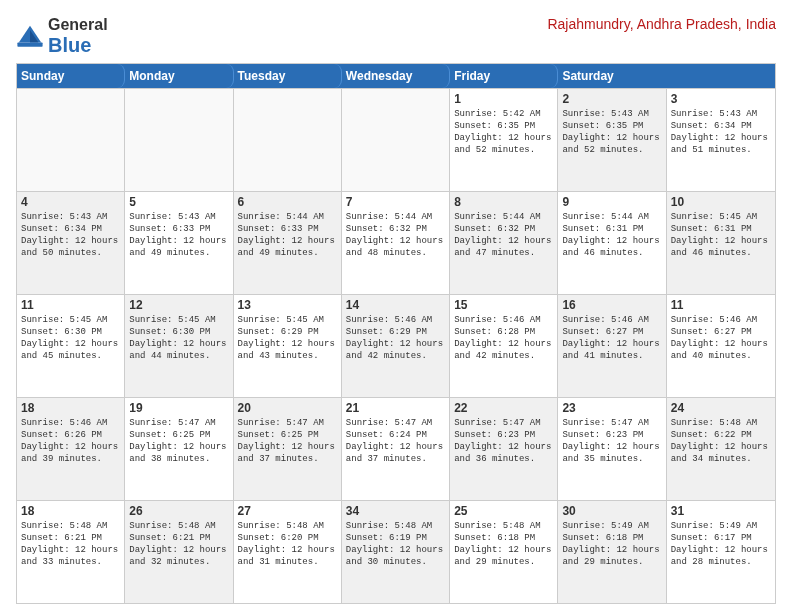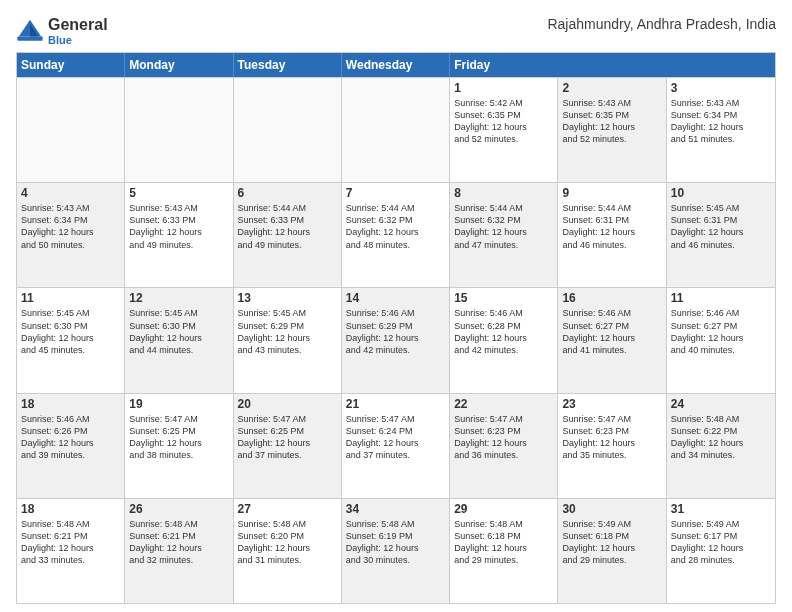--- a/index.html
+++ b/index.html
@@ -36,40 +36,41 @@
       text-align: right;
     }
     .month-year {
       font-size: 32px;
       font-weight: bold;
       color: #333;
       line-height: 1.1;
     }
     .location {
       font-size: 14px;
-      color: #404040;
+      color: #b91c1c;
     }
     .calendar {
       flex: 1;
       display: flex;
       flex-direction: column;
       border: 1px solid #ccc;
     }
     .cal-header {
       display: grid;
       grid-template-columns: repeat(7, 1fr);
       background: #2a6db5;
     }
     .cal-header-cell {
       color: #fff;
       font-size: 12px;
       font-weight: bold;
       padding: 5px 4px;
       text-align: left;
       border-right: 1px solid #4a8dd5;
+      border-radius: 8px;
     }
     .cal-header-cell:last-child { border-right: none; }
     .cal-body {
       display: flex;
       flex-direction: column;
       flex: 1;
     }
     .cal-row {
       display: grid;
       grid-template-columns: repeat(7, 1fr);
@@ -90,50 +91,52 @@
     .day-num {
       font-size: 12px;
       font-weight: bold;
       display: block;
       margin-bottom: 2px;
     }
     .cell-text {
       font-size: 9px;
       line-height: 1.35;
       color: #333;
+      font-family: Liberation Mono, monospace;
     }
   </style>
 </head>
 <body>
 
 <div class="page">
   <div class="header">
     <div class="logo">
       <svg class="logo-icon" viewBox="0 0 40 40">
         <polygon points="20,4 36,28 4,28" fill="#2a6db5"></polygon>
         <polygon points="20,10 32,28 20,28" fill="#1a5090"></polygon>
         <rect x="2" y="28" width="36" height="6" rx="1" fill="#2a6db5"></rect>
       </svg>
       <div>
         <div style="font-size:16px;font-weight:bold;color:#333;">General</div>
-        <div style="font-size:11px;font-weight:bold;color:#2a6db5;">Blue</div>
+        <div style="font-size:20px;font-weight:bold;color:#2a6db5;">Blue</div>
       </div>
     </div>
     <div class="title-block">
       <div class="location">Rajahmundry, Andhra Pradesh, India</div>
     </div>
   </div>
 
   <div class="calendar">
     <div class="cal-header">
       <div class="cal-header-cell">Sunday</div>
       <div class="cal-header-cell">Monday</div>
       <div class="cal-header-cell">Tuesday</div>
       <div class="cal-header-cell">Wednesday</div>
       <div class="cal-header-cell">Friday</div>
+      <div class="cal-header-cell">Saturday</div>
     </div>
     <div class="cal-body" id="cal-body">
     <div class="cal-row">
           <div class="cal-cell empty"></div>
           <div class="cal-cell empty"></div>
           <div class="cal-cell empty"></div>
           <div class="cal-cell empty"></div>
           <div class="cal-cell">
             <span class="day-num">1</span>
             <div class="cell-text" style="white-space: pre-line;">Sunrise: 5:42 AM
@@ -332,21 +335,21 @@
 and 31 minutes.</div>
           </div>
           <div class="cal-cell shaded">
             <span class="day-num">34</span>
             <div class="cell-text" style="white-space: pre-line;">Sunrise: 5:48 AM
 Sunset: 6:19 PM
 Daylight: 12 hours
 and 30 minutes.</div>
           </div>
           <div class="cal-cell">
-            <span class="day-num">29</span>
+            <span class="day-num">25</span>
             <div class="cell-text" style="white-space: pre-line;">Sunrise: 5:48 AM
 Sunset: 6:18 PM
 Daylight: 12 hours
 and 29 minutes.</div>
           </div>
           <div class="cal-cell shaded">
             <span class="day-num">30</span>
             <div class="cell-text" style="white-space: pre-line;">Sunrise: 5:49 AM
 Sunset: 6:18 PM
 Daylight: 12 hours

